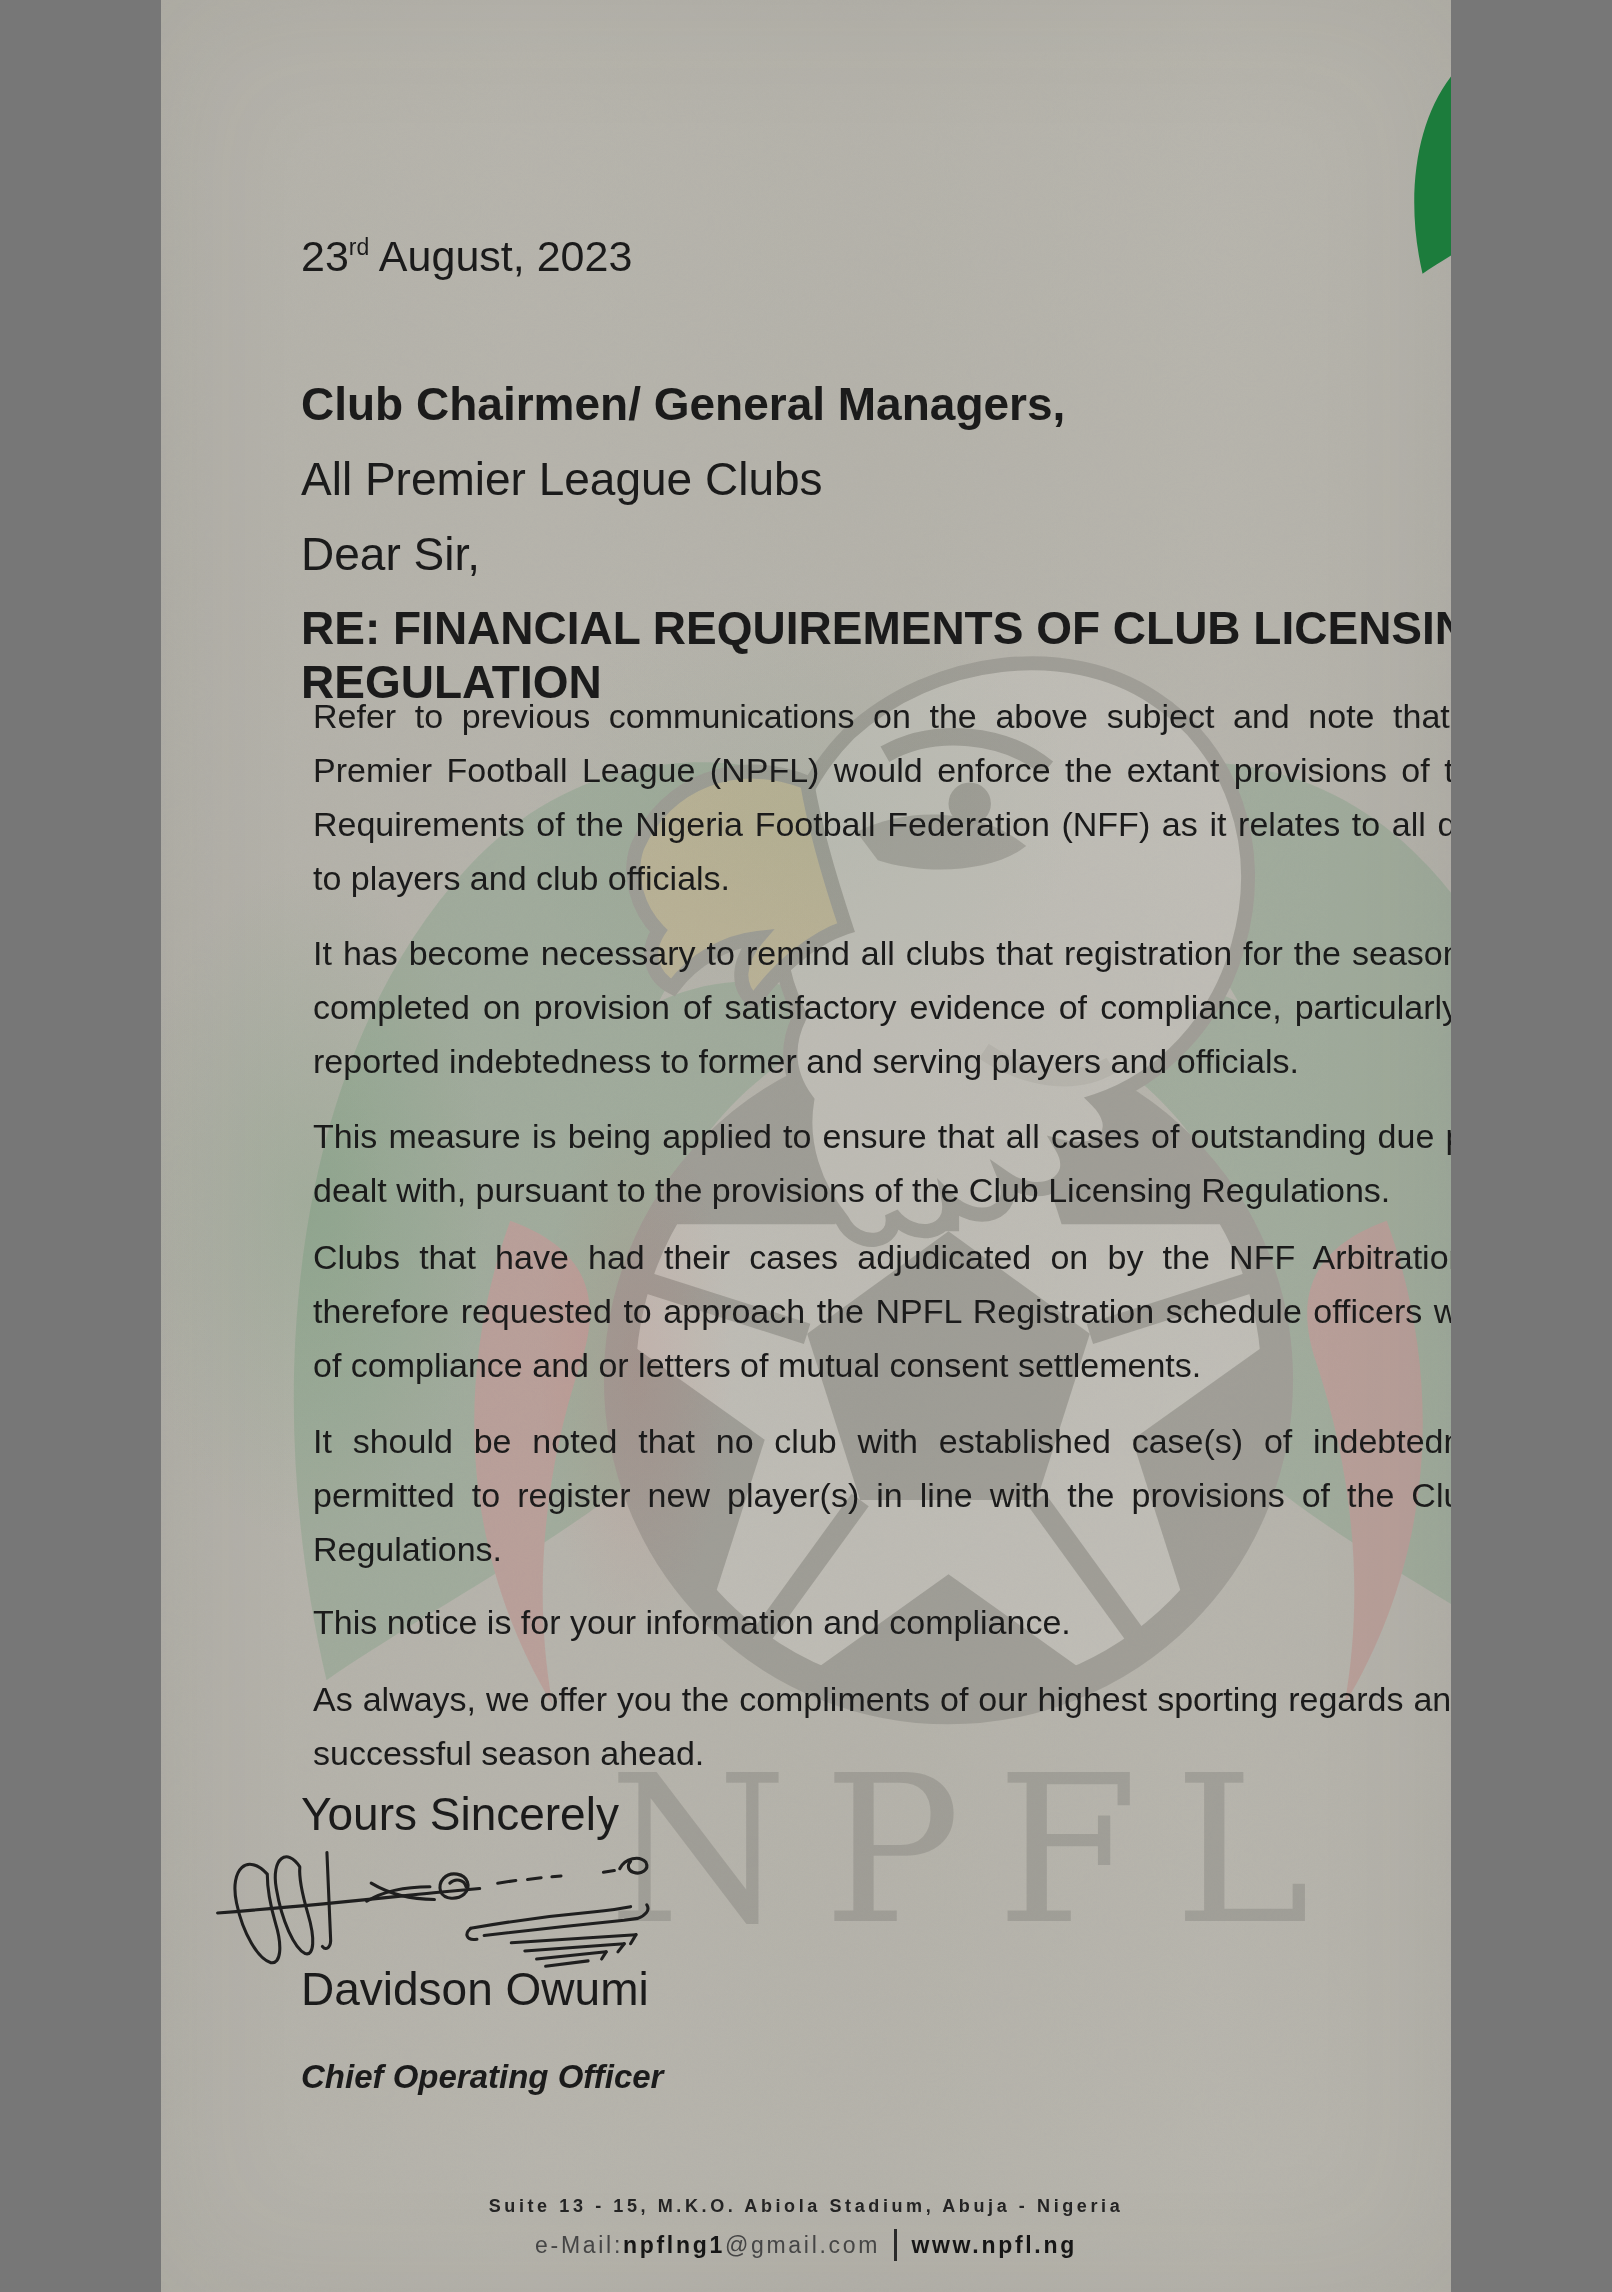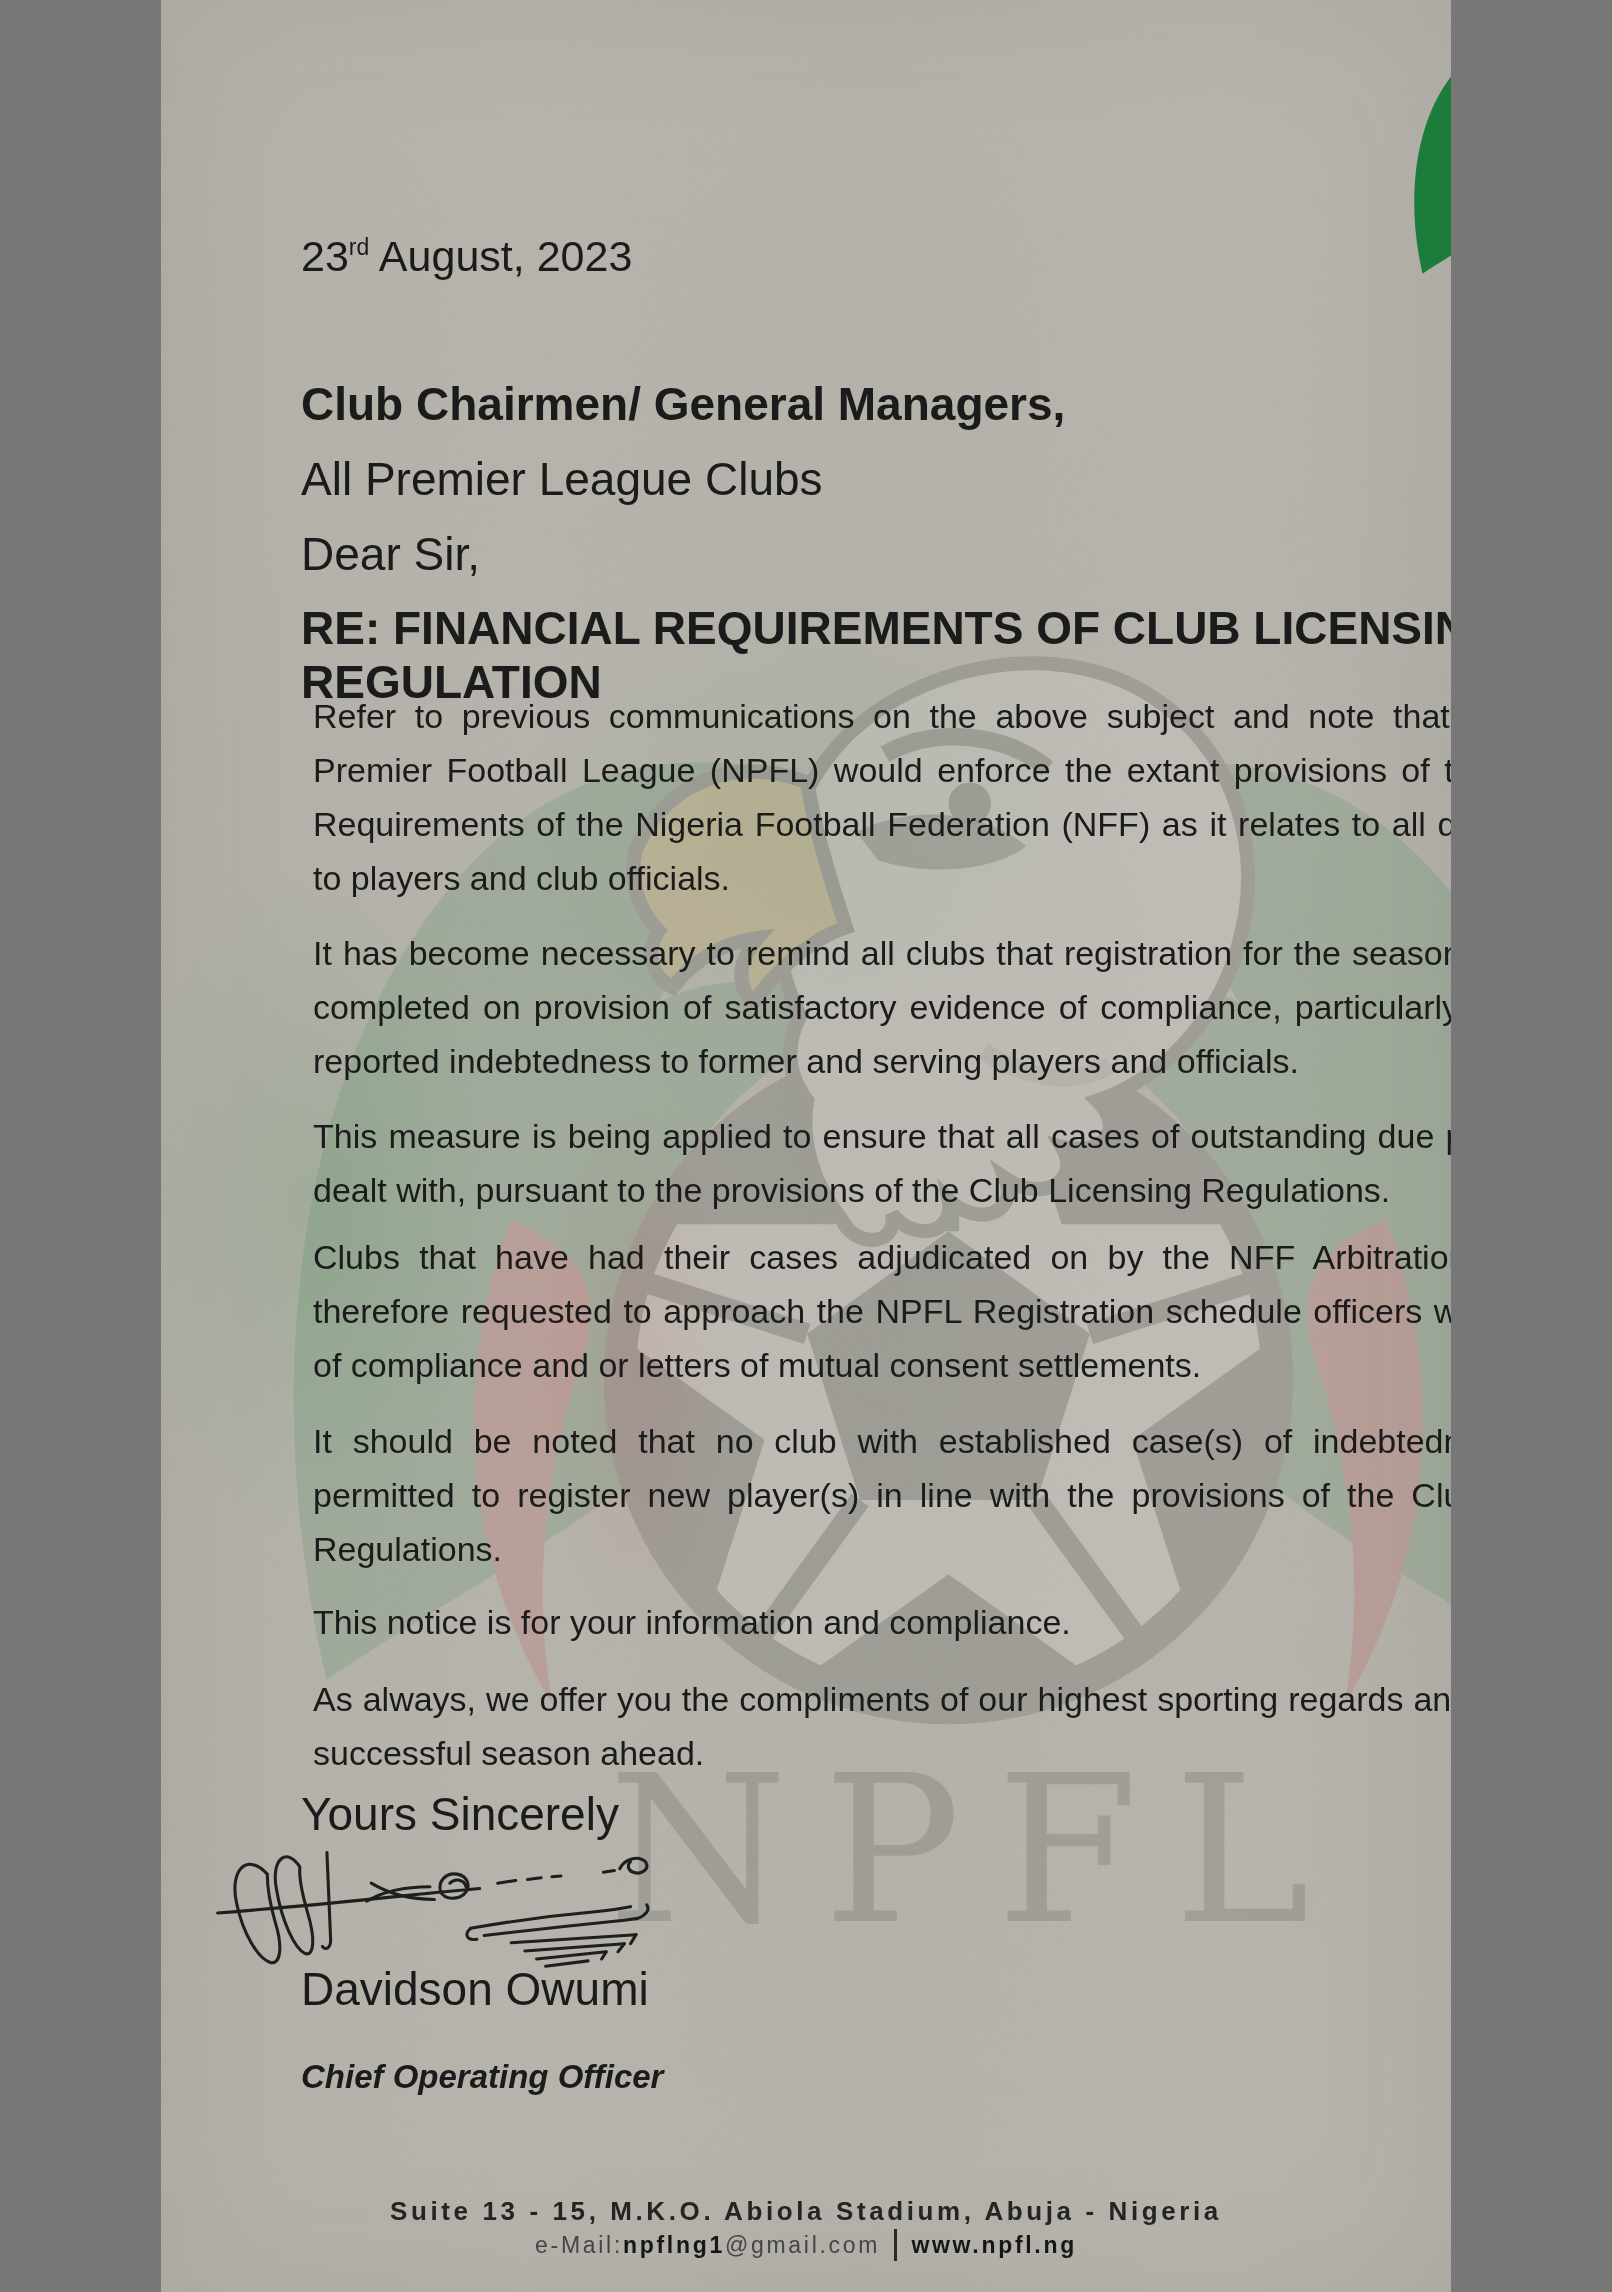--- a/index.html
+++ b/index.html
@@ -34,21 +34,21 @@
   .l-rec2{top:452px;}
   .l-sal{top:527px;}
   .l-subj{top:601px;}
   .p0{top:677px;} .p1{top:914px;} .p2{top:1097px;} .p3{top:1218px;}
   .p4{top:1402px;} .p5{top:1583px;} .p6{top:1660px;}
   .l-close{top:1787px;}
   .sig{position:absolute;left:52px;top:1847px;width:461px;height:122px;}
   .l-name{top:1965px;font-weight:normal;line-height:49px;}
   .l-title{top:2013px;font-weight:bold;font-style:italic;font-size:33px;line-height:49px;margin-top:39px;}
   .footer{position:absolute;left:0;width:100%;text-align:center;color:#242424;}
-  .footer-address{top:2196px;font-size:26px;font-weight:bold;letter-spacing:3.6px;}
+  .footer-address{top:2196px;font-size:18px;font-weight:bold;letter-spacing:3.6px;}
   .footer-contact{top:2229px;font-size:23px;letter-spacing:2.7px;}
   .footer-contact .lite{font-weight:normal;color:#454545;}
   .footer-contact .hard{font-weight:bold;color:#161616;}
   .vbar{display:inline-block;width:2.7px;height:32px;background:#2a2a2a;margin:0 14.3px;vertical-align:-8px;}
 </style>
 </head>
 <body>
 
 <div class="page">
 

